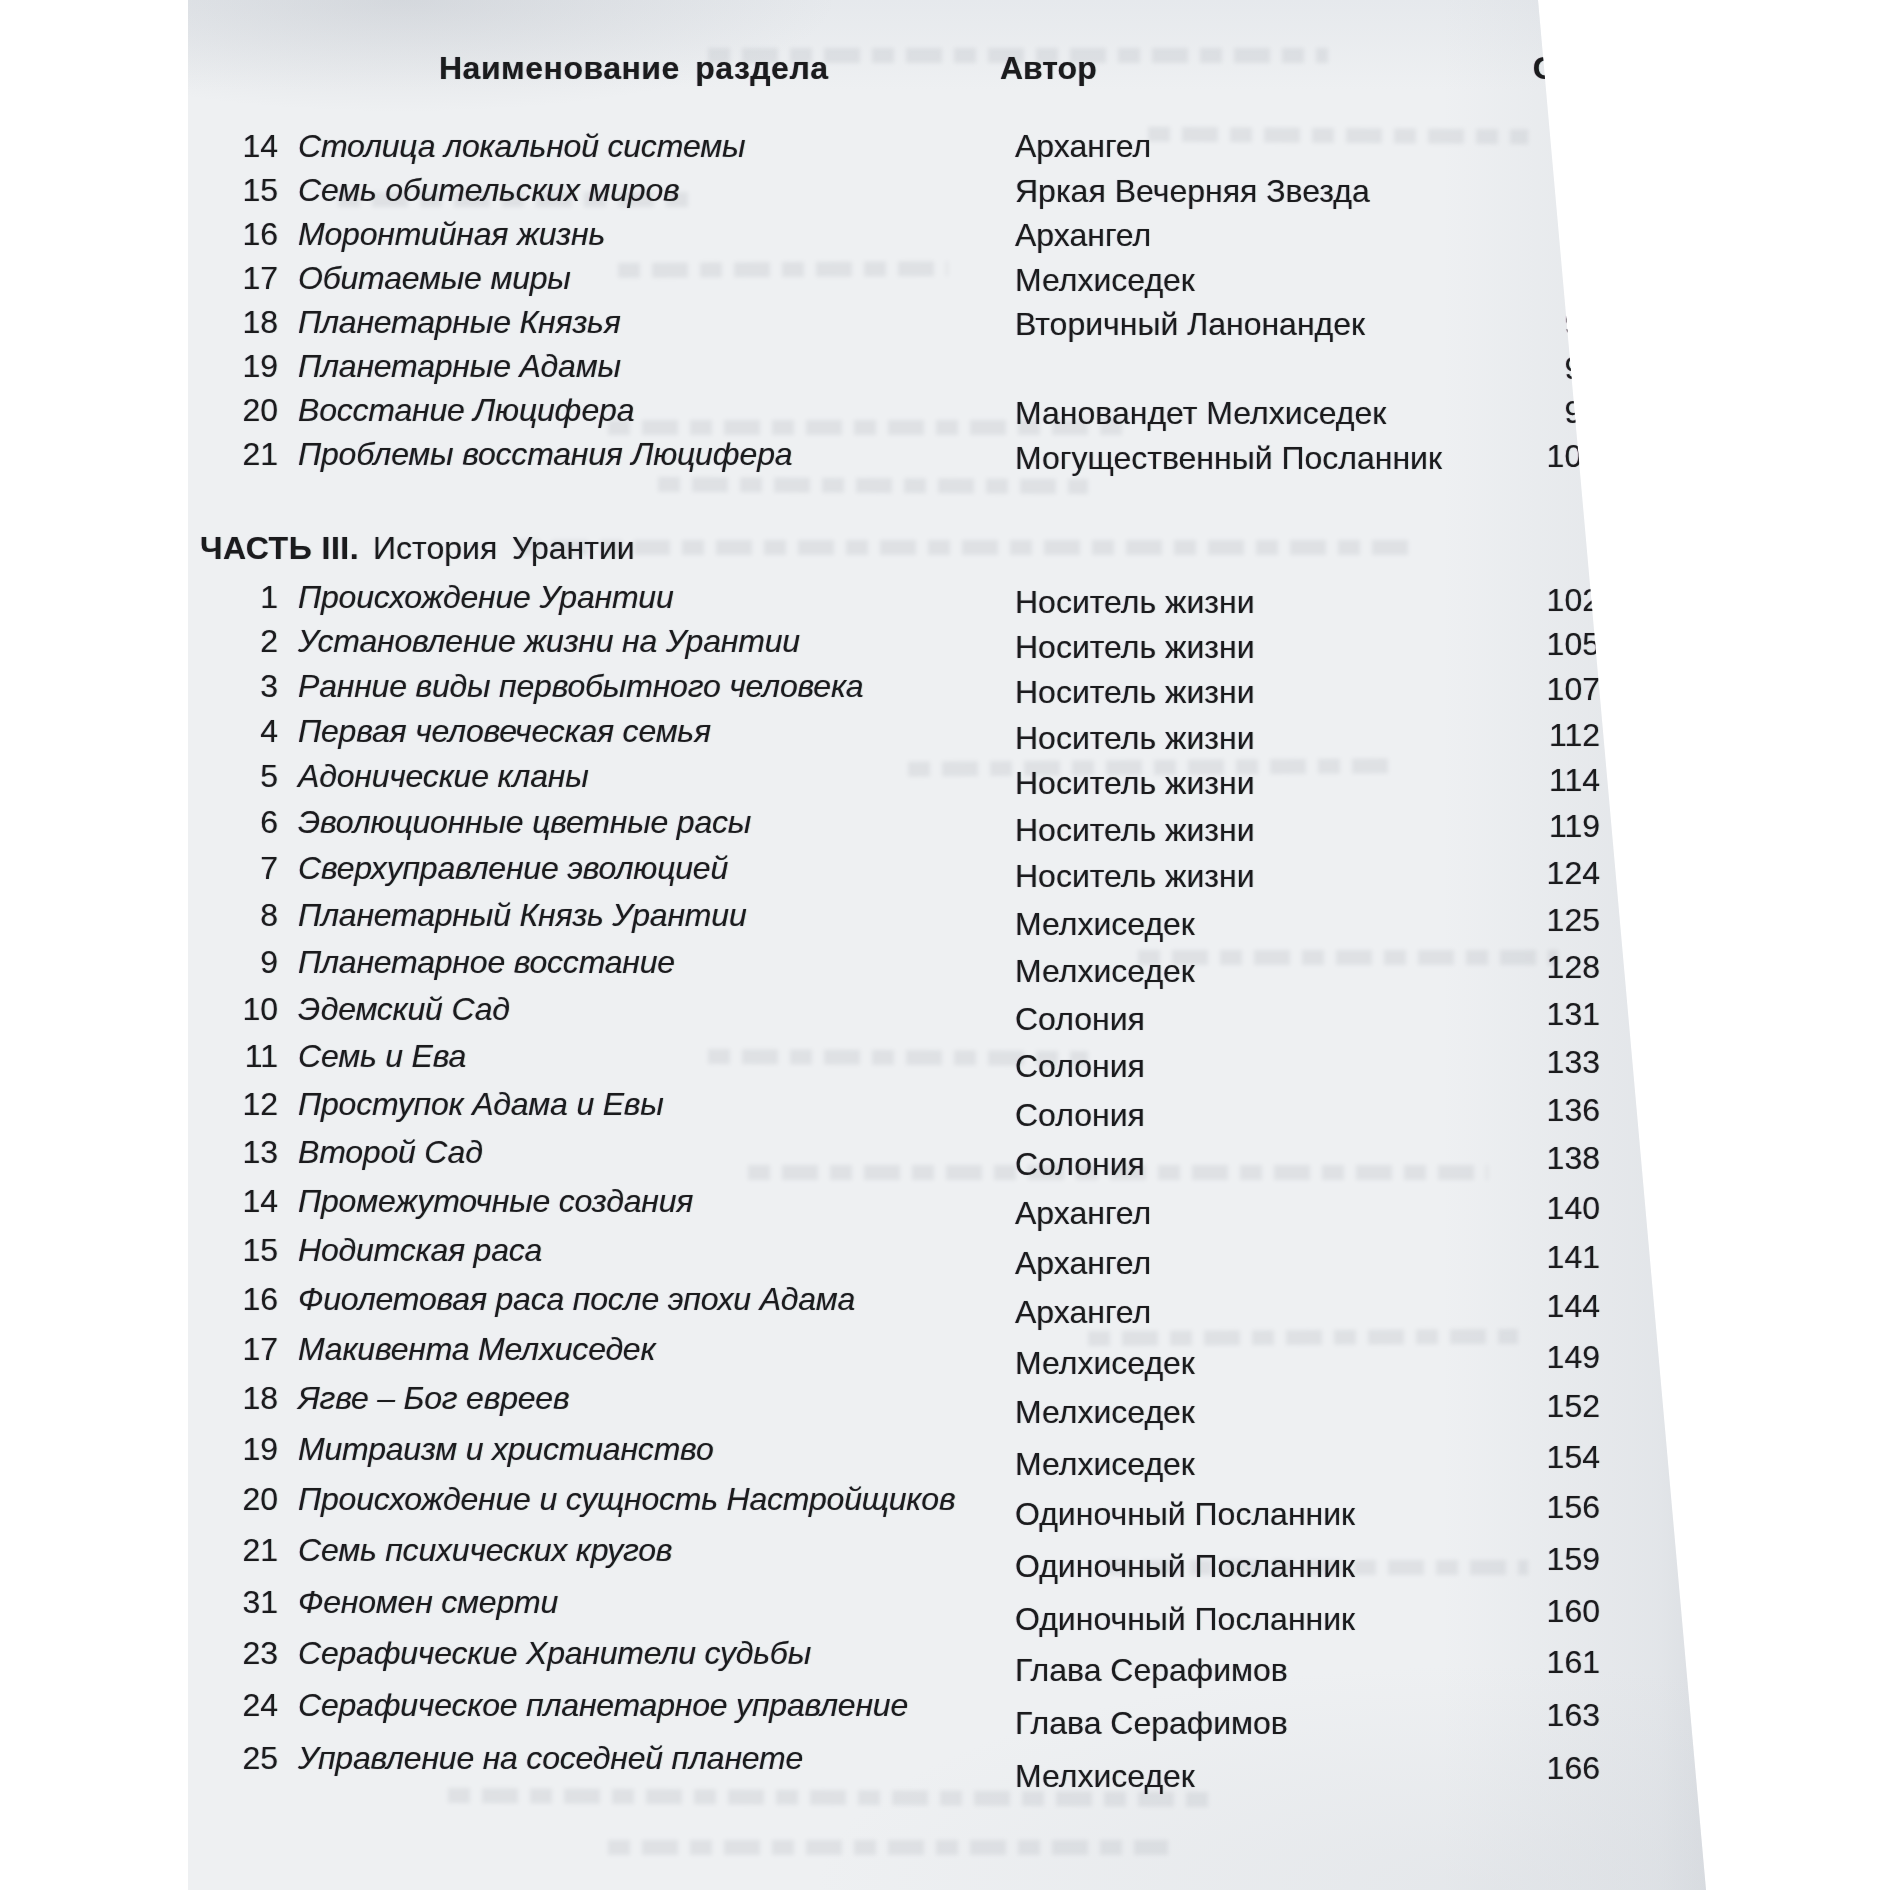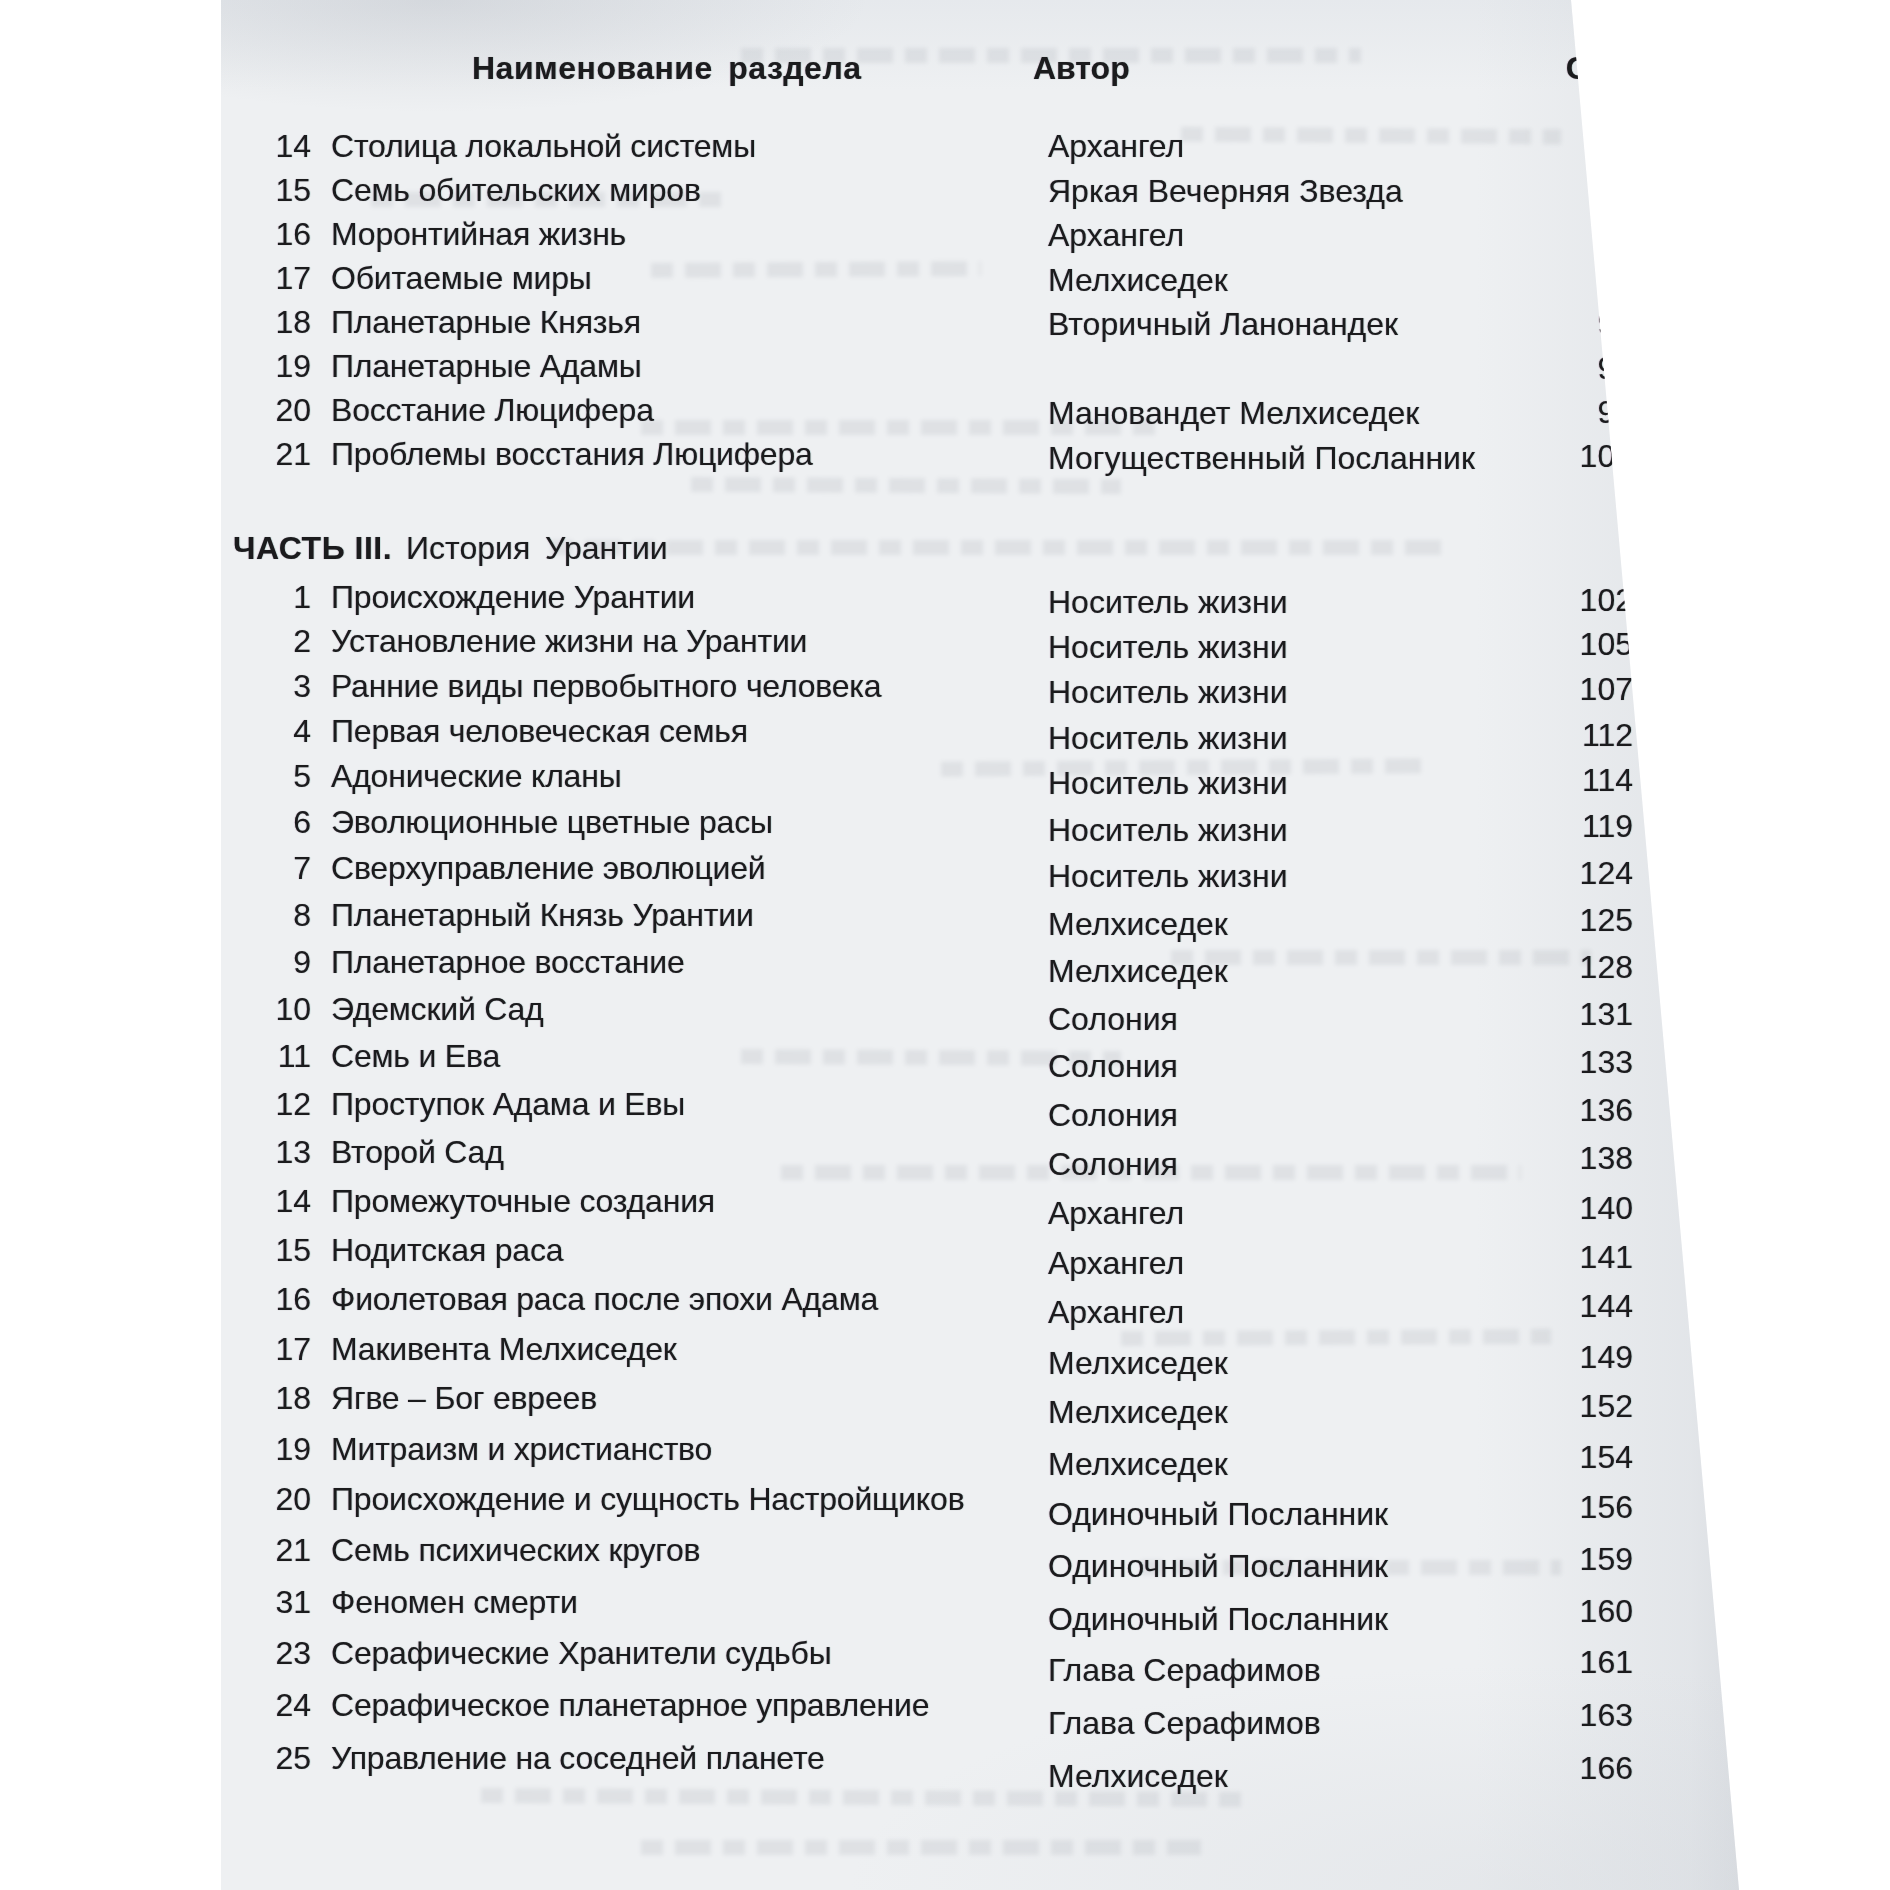--- a/index.html
+++ b/index.html
@@ -9,39 +9,38 @@
   
   .page{
     position:absolute;left:188px;top:0;width:1530px;height:1890px;
     clip-path:polygon(0 0,1350px 0,1518px 1890px,0 1890px);
     background:
       radial-gradient(ellipse 620px 160px at 14% 0%, rgba(150,156,166,0.22), transparent 70%),
       radial-gradient(ellipse 900px 300px at 85% 100%, rgba(200,205,212,0.25), transparent 75%),
       linear-gradient(90deg, rgba(255,255,255,0) 82%, rgba(186,192,201,0.22) 96%, rgba(168,174,184,0.30) 100%),
       linear-gradient(180deg, rgba(222,226,231,0.5) 0px, rgba(238,240,242,0) 90px),
       #eef0f2;
-    margin-left: 33px;
   }
 
   .content{position:absolute;left:0;top:0;width:100%;color:#1b1b1d;font-size:32px;
     text-shadow:0 0 1px rgba(40,40,45,.35), 1px 0 0 rgba(0,160,140,.10), -1px 0 0 rgba(190,0,110,.08);}
 
   .toc-header{position:relative;height:40px;margin-top:50px;font-weight:bold;}
   .h-section{position:absolute;left:251px;letter-spacing:.5px;word-spacing:6px;}
   .h-author{position:absolute;left:812px;}
   .h-page{position:absolute;left:1322px;width:90px;text-align:right;}
 
   .rows{position:relative;}
   #part2-rows{margin-top:40px;}
   #part3-rows{margin-top:16px;}
   .row{position:relative;height:33px;line-height:33px;padding-left:12px;}
   #part2-rows .row{margin-top:11px;}
   #part3-rows .row{margin-top:calc(11px + var(--i) * 0.35px);}
   .num{position:absolute;left:0;width:90px;text-align:right;}
-  .title{position:absolute;left:110px;white-space:nowrap;letter-spacing:-0.2px;}
+  .title{position:absolute;left:110px;white-space:nowrap;letter-spacing:-0.2px;font-style:italic;}
   .author{position:absolute;left:827px;white-space:nowrap;transform:translateY(calc(var(--gi) * 0.55px));}
   .pageno{position:absolute;left:1322px;width:90px;text-align:right;transform:translateY(calc(var(--gi) * 0.30px));}
 
   .part-heading{margin-top:60px;margin-left:12px;height:34px;line-height:34px;white-space:nowrap;}
   .ph-label{font-weight:bold;letter-spacing:.5px;}
   .ph-title{margin-left:14px;word-spacing:6px;}
 
   
   .bleed{position:absolute;height:15px;opacity:.13;filter:blur(2px);pointer-events:none;
     background:repeating-linear-gradient(90deg, rgba(110,116,128,.9) 0 22px, transparent 22px 34px, rgba(110,116,128,.9) 34px 70px, transparent 70px 82px);}

